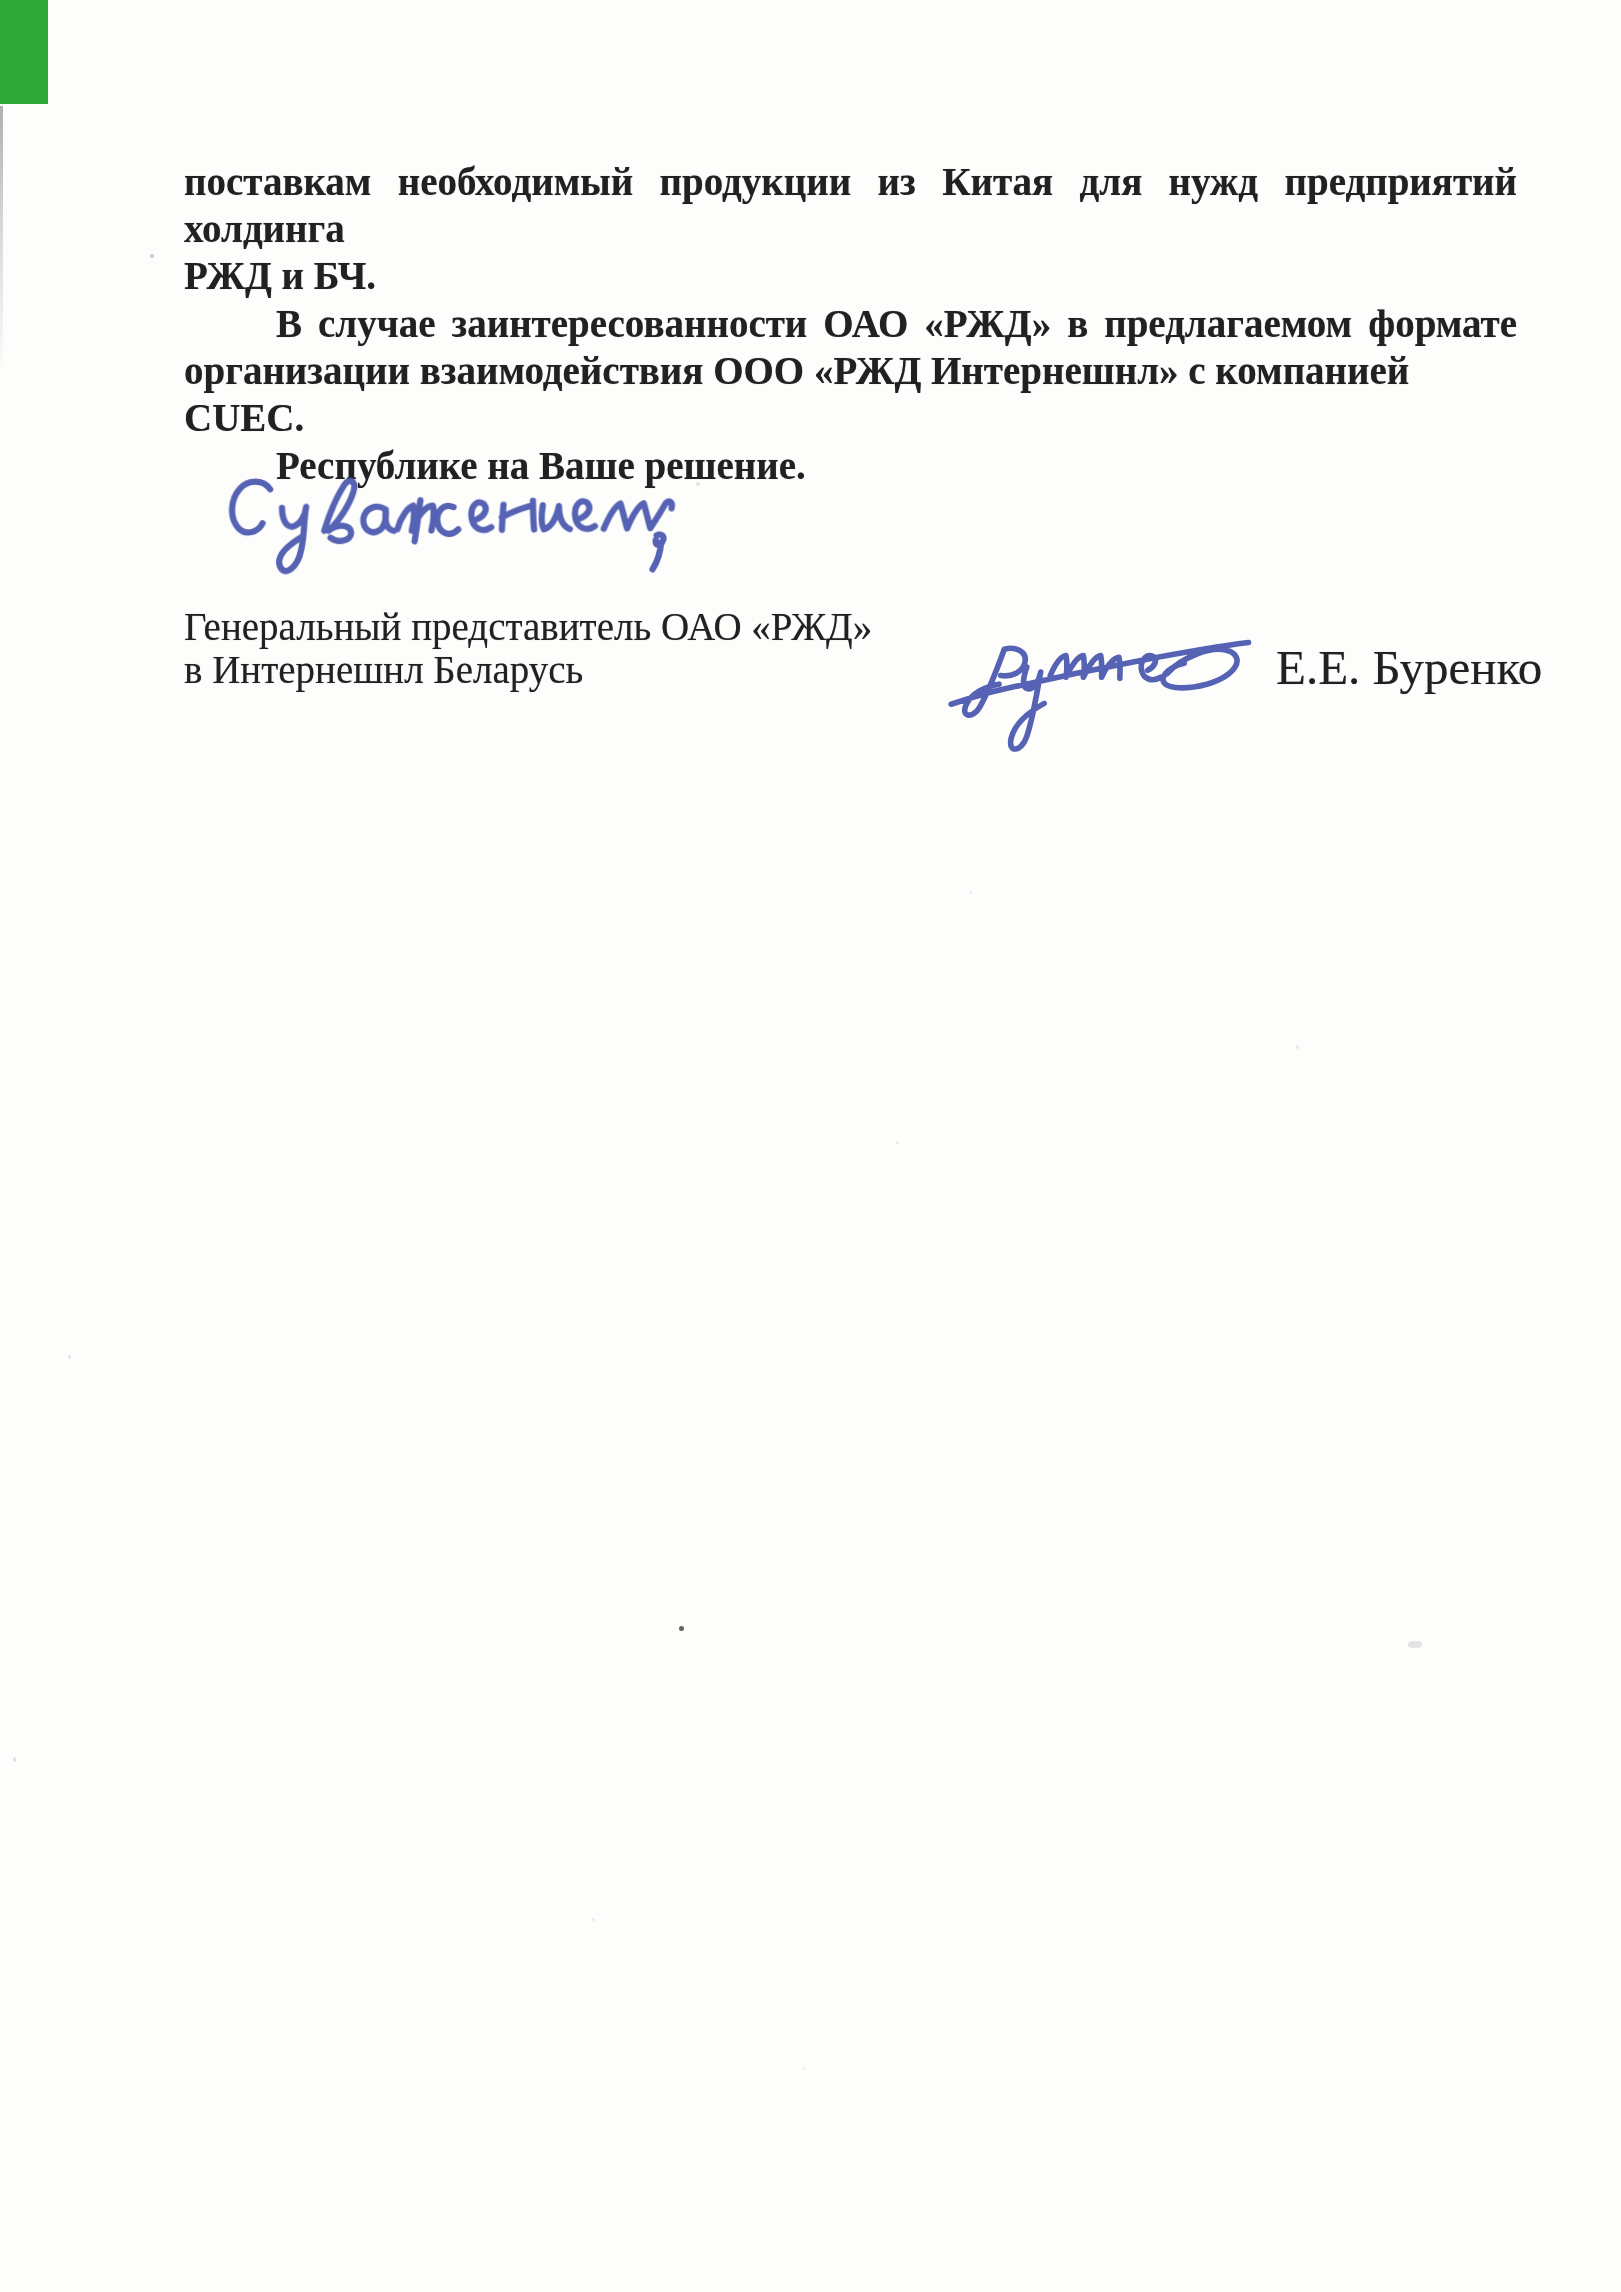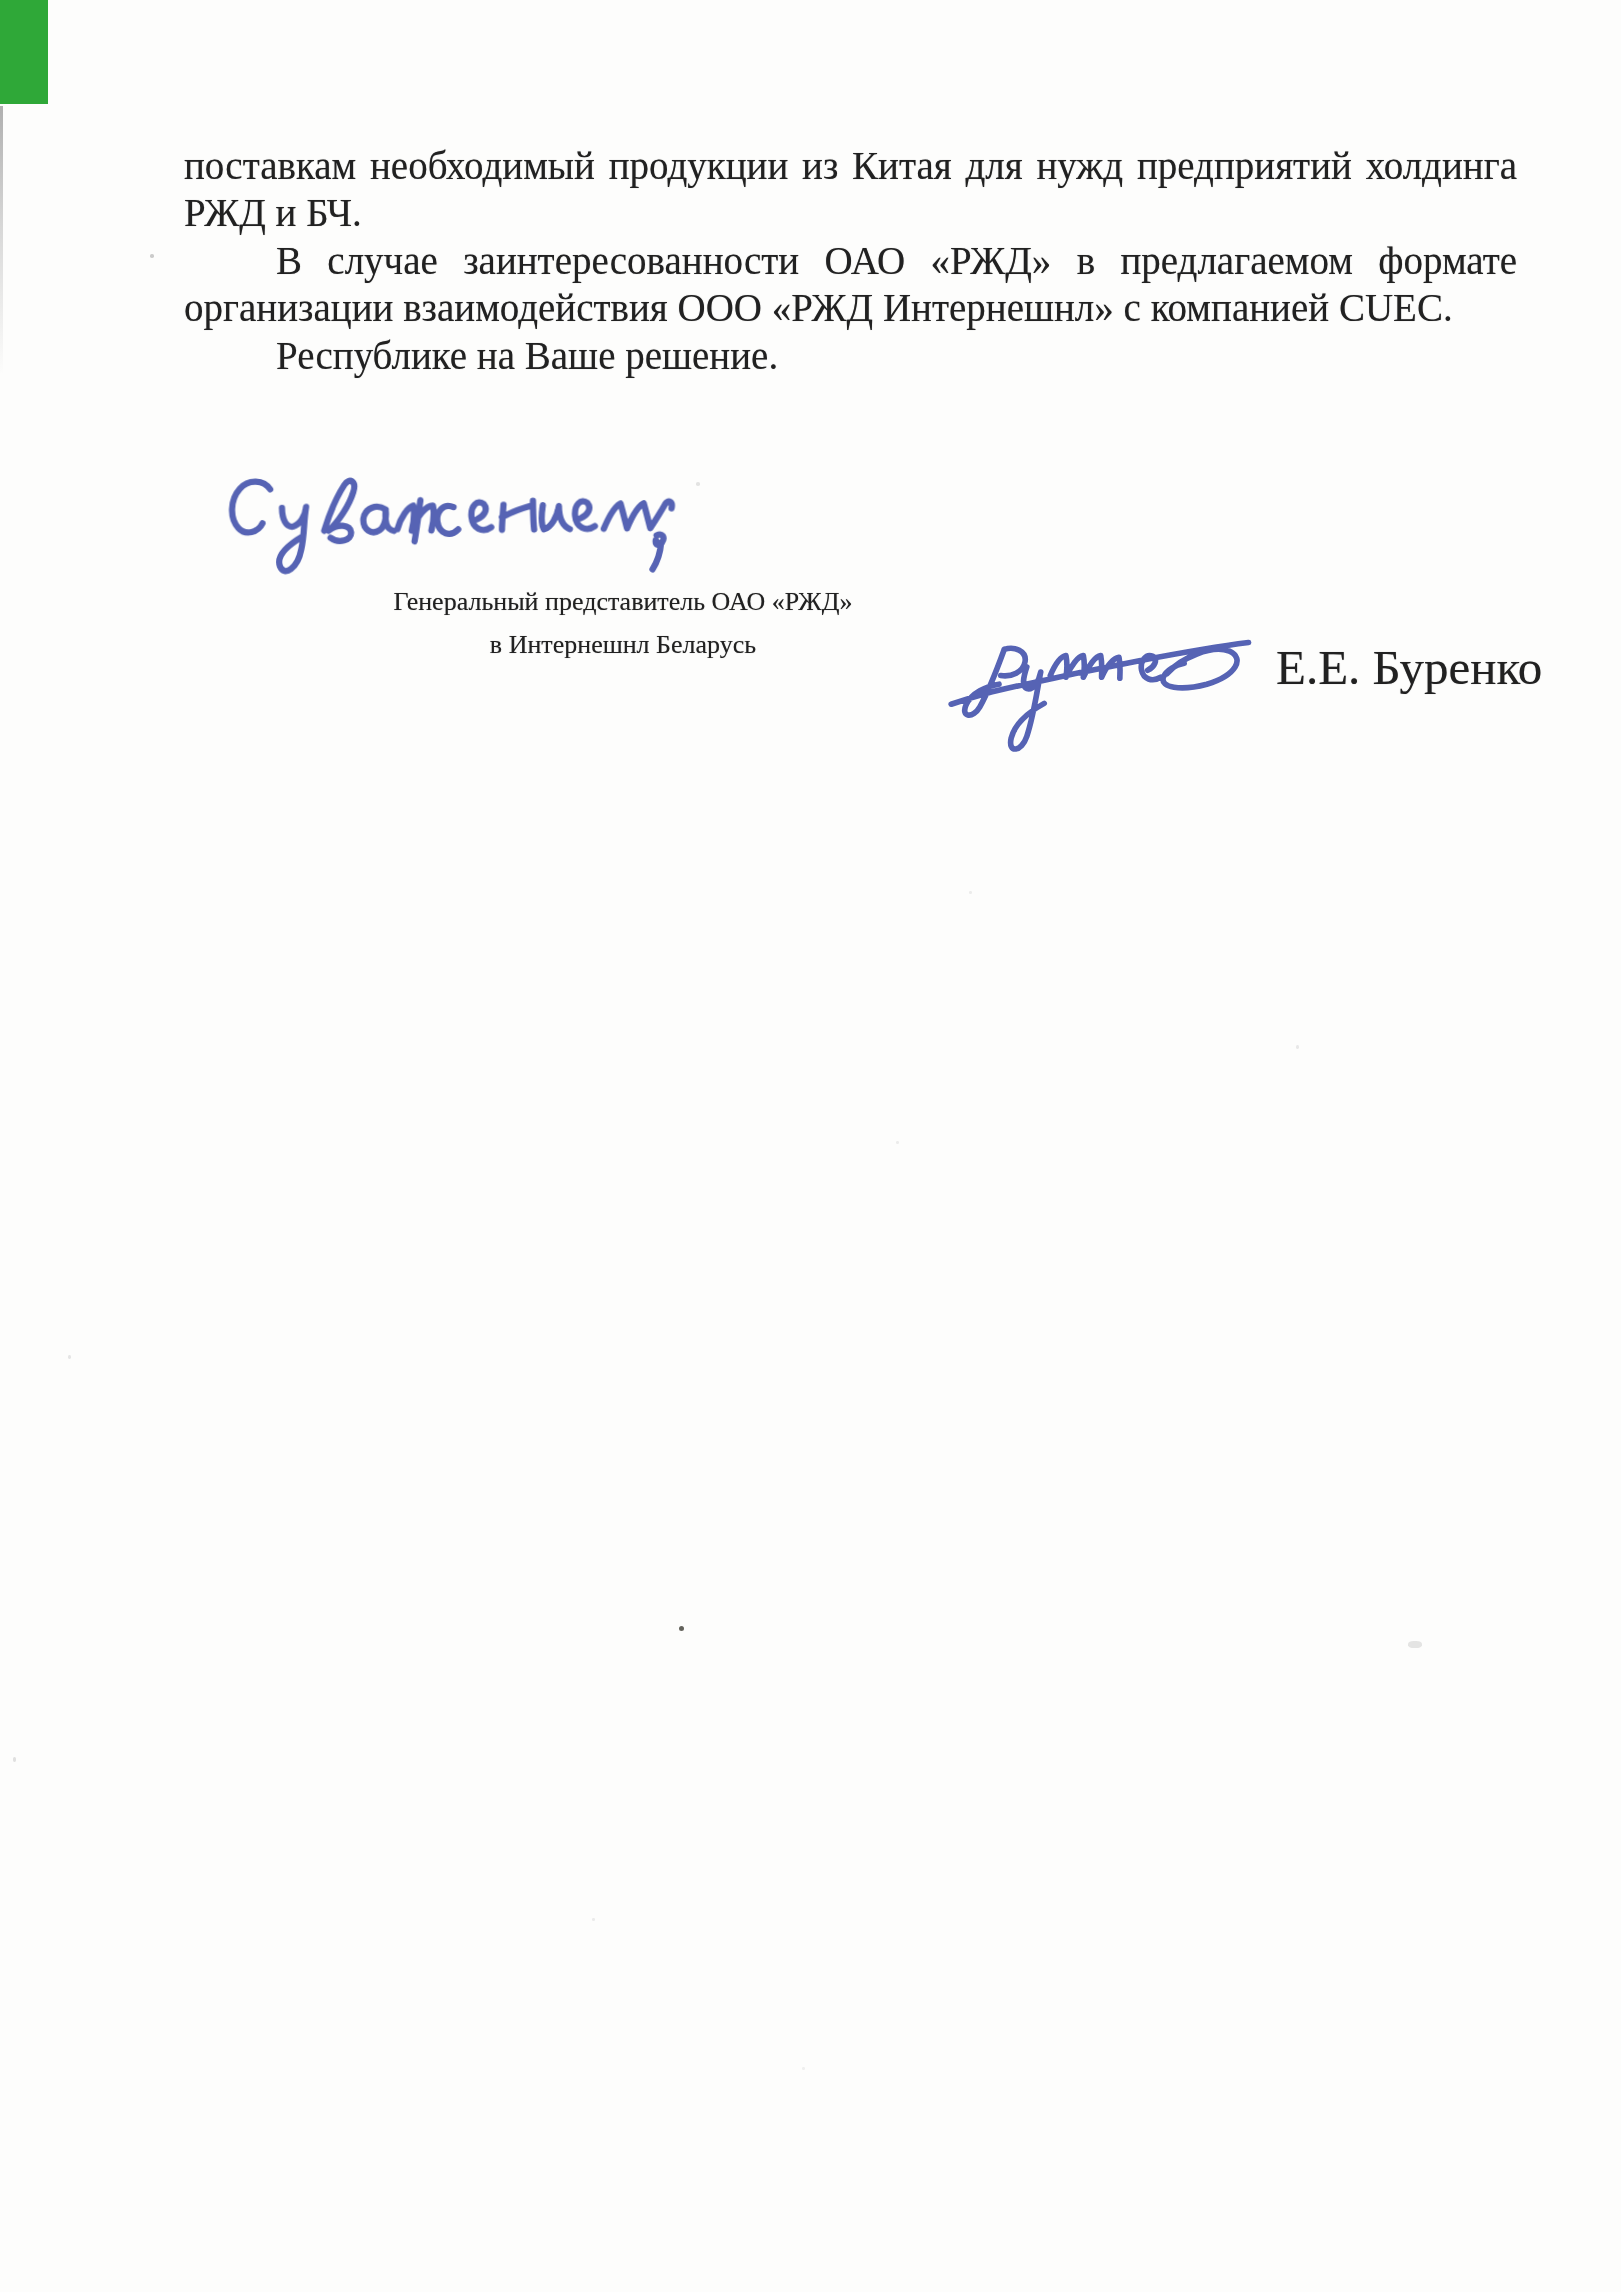--- a/index.html
+++ b/index.html
@@ -21,36 +21,36 @@
     background: var(--scan-mark-green, #2fa838);
   }
   .scan-edge-line {
     position: absolute; left: 0; top: 106px;
     width: 2.7px; height: 269px;
     background: linear-gradient(to bottom, rgba(150,150,150,.75), rgba(170,170,170,.45) 45%, rgba(190,190,190,0));
   }
   .speck { position: absolute; border-radius: 50%; }
   
   .body-text {
-    position: absolute; left: 184px; top: 142px; width: 1333px;
+    position: absolute; left: 184px; top: 158px; width: 1333px;
     font-size: 39px; line-height: 47px;
     color: var(--text, #212121);
     text-shadow: 0 0 0.9px rgba(40,40,40,.45);
+    font-weight: bold;
   }
   .para { margin: 0; }
   .para + .para { margin-top: 1px; }
   .line { display: block; }
   .line.j { text-align: justify; text-align-last: justify; }
   .line.ind { text-indent: 92px; }
   .sig-title {
-    position: absolute; left: 184px; top: 580px; width: 878px;
-    font-size: 26px; line-height: 43px;
+    position: absolute; left: 184px; top: 605px; width: 878px;
+    font-size: 39px; line-height: 43px;
     color: var(--text, #212121);
     text-shadow: 0 0 0.9px rgba(40,40,40,.45);
-    text-align: center;
   }
   .sig-name {
     position: absolute; left: 1276px; top: 646px;
     font-size: 49px; line-height: 43px;
     color: var(--text, #212121);
     text-shadow: 0 0 0.9px rgba(40,40,40,.45);
     white-space: nowrap;
   }
   
   .closing-hw {

